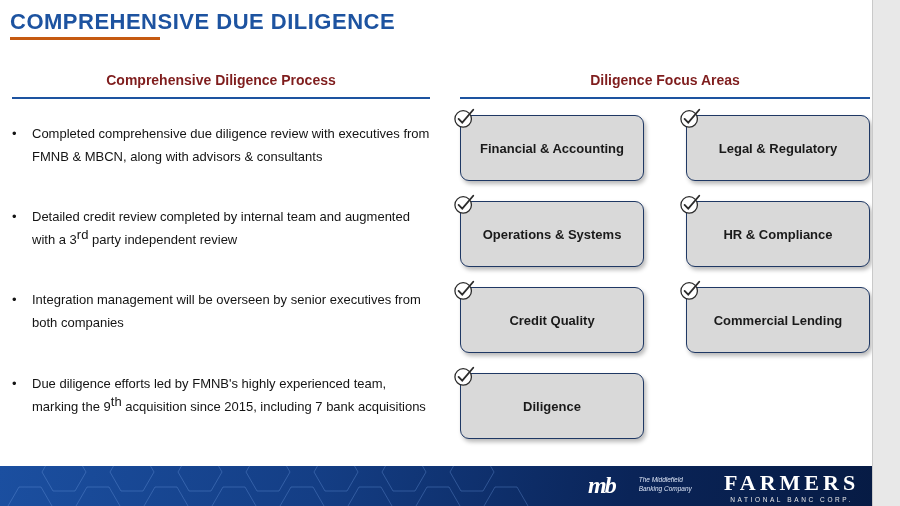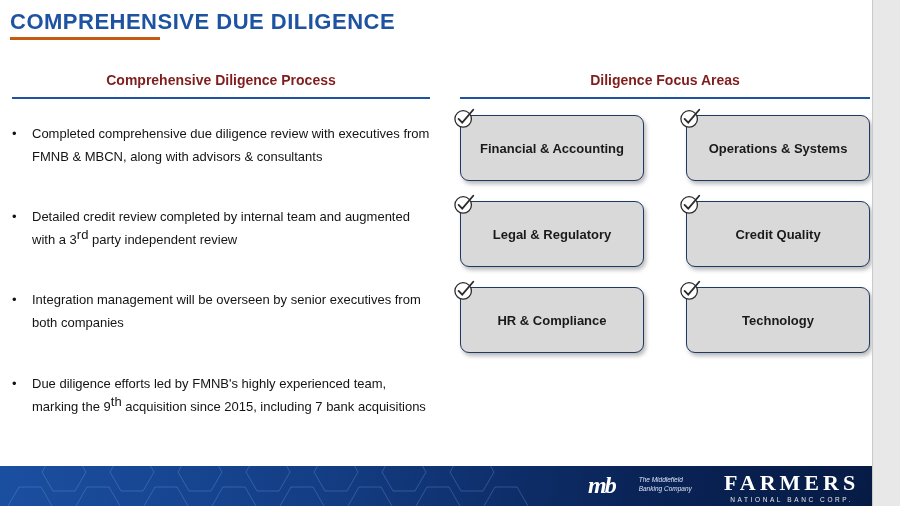--- a/index.html
+++ b/index.html
@@ -106,54 +106,61 @@
               <path d="M5 13 l4 4 L21 3" fill="none" stroke="#2b2b2b" stroke-width="2" stroke-linecap="round"></path>
             </svg></span>
         <span>Financial &amp; Accounting</span>
       </div>
 
       <div class="focus-box">
         <span class="check"><svg width="22" height="22" viewBox="0 0 24 24">
               <circle cx="10" cy="13" r="9" fill="#ffffff" stroke="#2b2b2b" stroke-width="1.4"></circle>
               <path d="M5 13 l4 4 L21 3" fill="none" stroke="#2b2b2b" stroke-width="2" stroke-linecap="round"></path>
             </svg></span>
+        <span>Legal &amp; Regulatory</span>
+      </div>
+
+      <div class="focus-box">
+        <span class="check"><svg width="22" height="22" viewBox="0 0 24 24">
+              <circle cx="10" cy="13" r="9" fill="#ffffff" stroke="#2b2b2b" stroke-width="1.4"></circle>
+              <path d="M5 13 l4 4 L21 3" fill="none" stroke="#2b2b2b" stroke-width="2" stroke-linecap="round"></path>
+            </svg></span>
         <span>Operations &amp; Systems</span>
       </div>
 
       <div class="focus-box">
         <span class="check"><svg width="22" height="22" viewBox="0 0 24 24">
               <circle cx="10" cy="13" r="9" fill="#ffffff" stroke="#2b2b2b" stroke-width="1.4"></circle>
               <path d="M5 13 l4 4 L21 3" fill="none" stroke="#2b2b2b" stroke-width="2" stroke-linecap="round"></path>
             </svg></span>
-        <span>Legal &amp; Regulatory</span>
+        <span>HR &amp; Compliance</span>
       </div>
 
       <div class="focus-box">
         <span class="check"><svg width="22" height="22" viewBox="0 0 24 24">
               <circle cx="10" cy="13" r="9" fill="#ffffff" stroke="#2b2b2b" stroke-width="1.4"></circle>
               <path d="M5 13 l4 4 L21 3" fill="none" stroke="#2b2b2b" stroke-width="2" stroke-linecap="round"></path>
             </svg></span>
         <span>Credit Quality</span>
       </div>
 
       <div class="focus-box">
         <span class="check"><svg width="22" height="22" viewBox="0 0 24 24">
               <circle cx="10" cy="13" r="9" fill="#ffffff" stroke="#2b2b2b" stroke-width="1.4"></circle>
               <path d="M5 13 l4 4 L21 3" fill="none" stroke="#2b2b2b" stroke-width="2" stroke-linecap="round"></path>
             </svg></span>
-        <span>HR &amp; Compliance</span>
-      </div>
-
-
-      <div class="focus-box">
-        <span class="check"><svg width="22" height="22" viewBox="0 0 24 24">
-              <circle cx="10" cy="13" r="9" fill="#ffffff" stroke="#2b2b2b" stroke-width="1.4"></circle>
-              <path d="M5 13 l4 4 L21 3" fill="none" stroke="#2b2b2b" stroke-width="2" stroke-linecap="round"></path>
-            </svg></span>
-        <span>Technology</span>
+        <span>Commercial Lending</span>
+      </div>
+
+      <div class="focus-box">
+        <span class="check"><svg width="22" height="22" viewBox="0 0 24 24">
+              <circle cx="10" cy="13" r="9" fill="#ffffff" stroke="#2b2b2b" stroke-width="1.4"></circle>
+              <path d="M5 13 l4 4 L21 3" fill="none" stroke="#2b2b2b" stroke-width="2" stroke-linecap="round"></path>
+            </svg></span>
+        <span>Diligence</span>
       </div>
 
 
     </div>
   </div>
 
   <div class="footer">
     <svg class="hex-svg" width="900" height="40" viewBox="0 0 900 40">
       <defs>
           <polygon id="hx" points="22,0 11,19 -11,19 -22,0 -11,-19 11,-19"></polygon>

